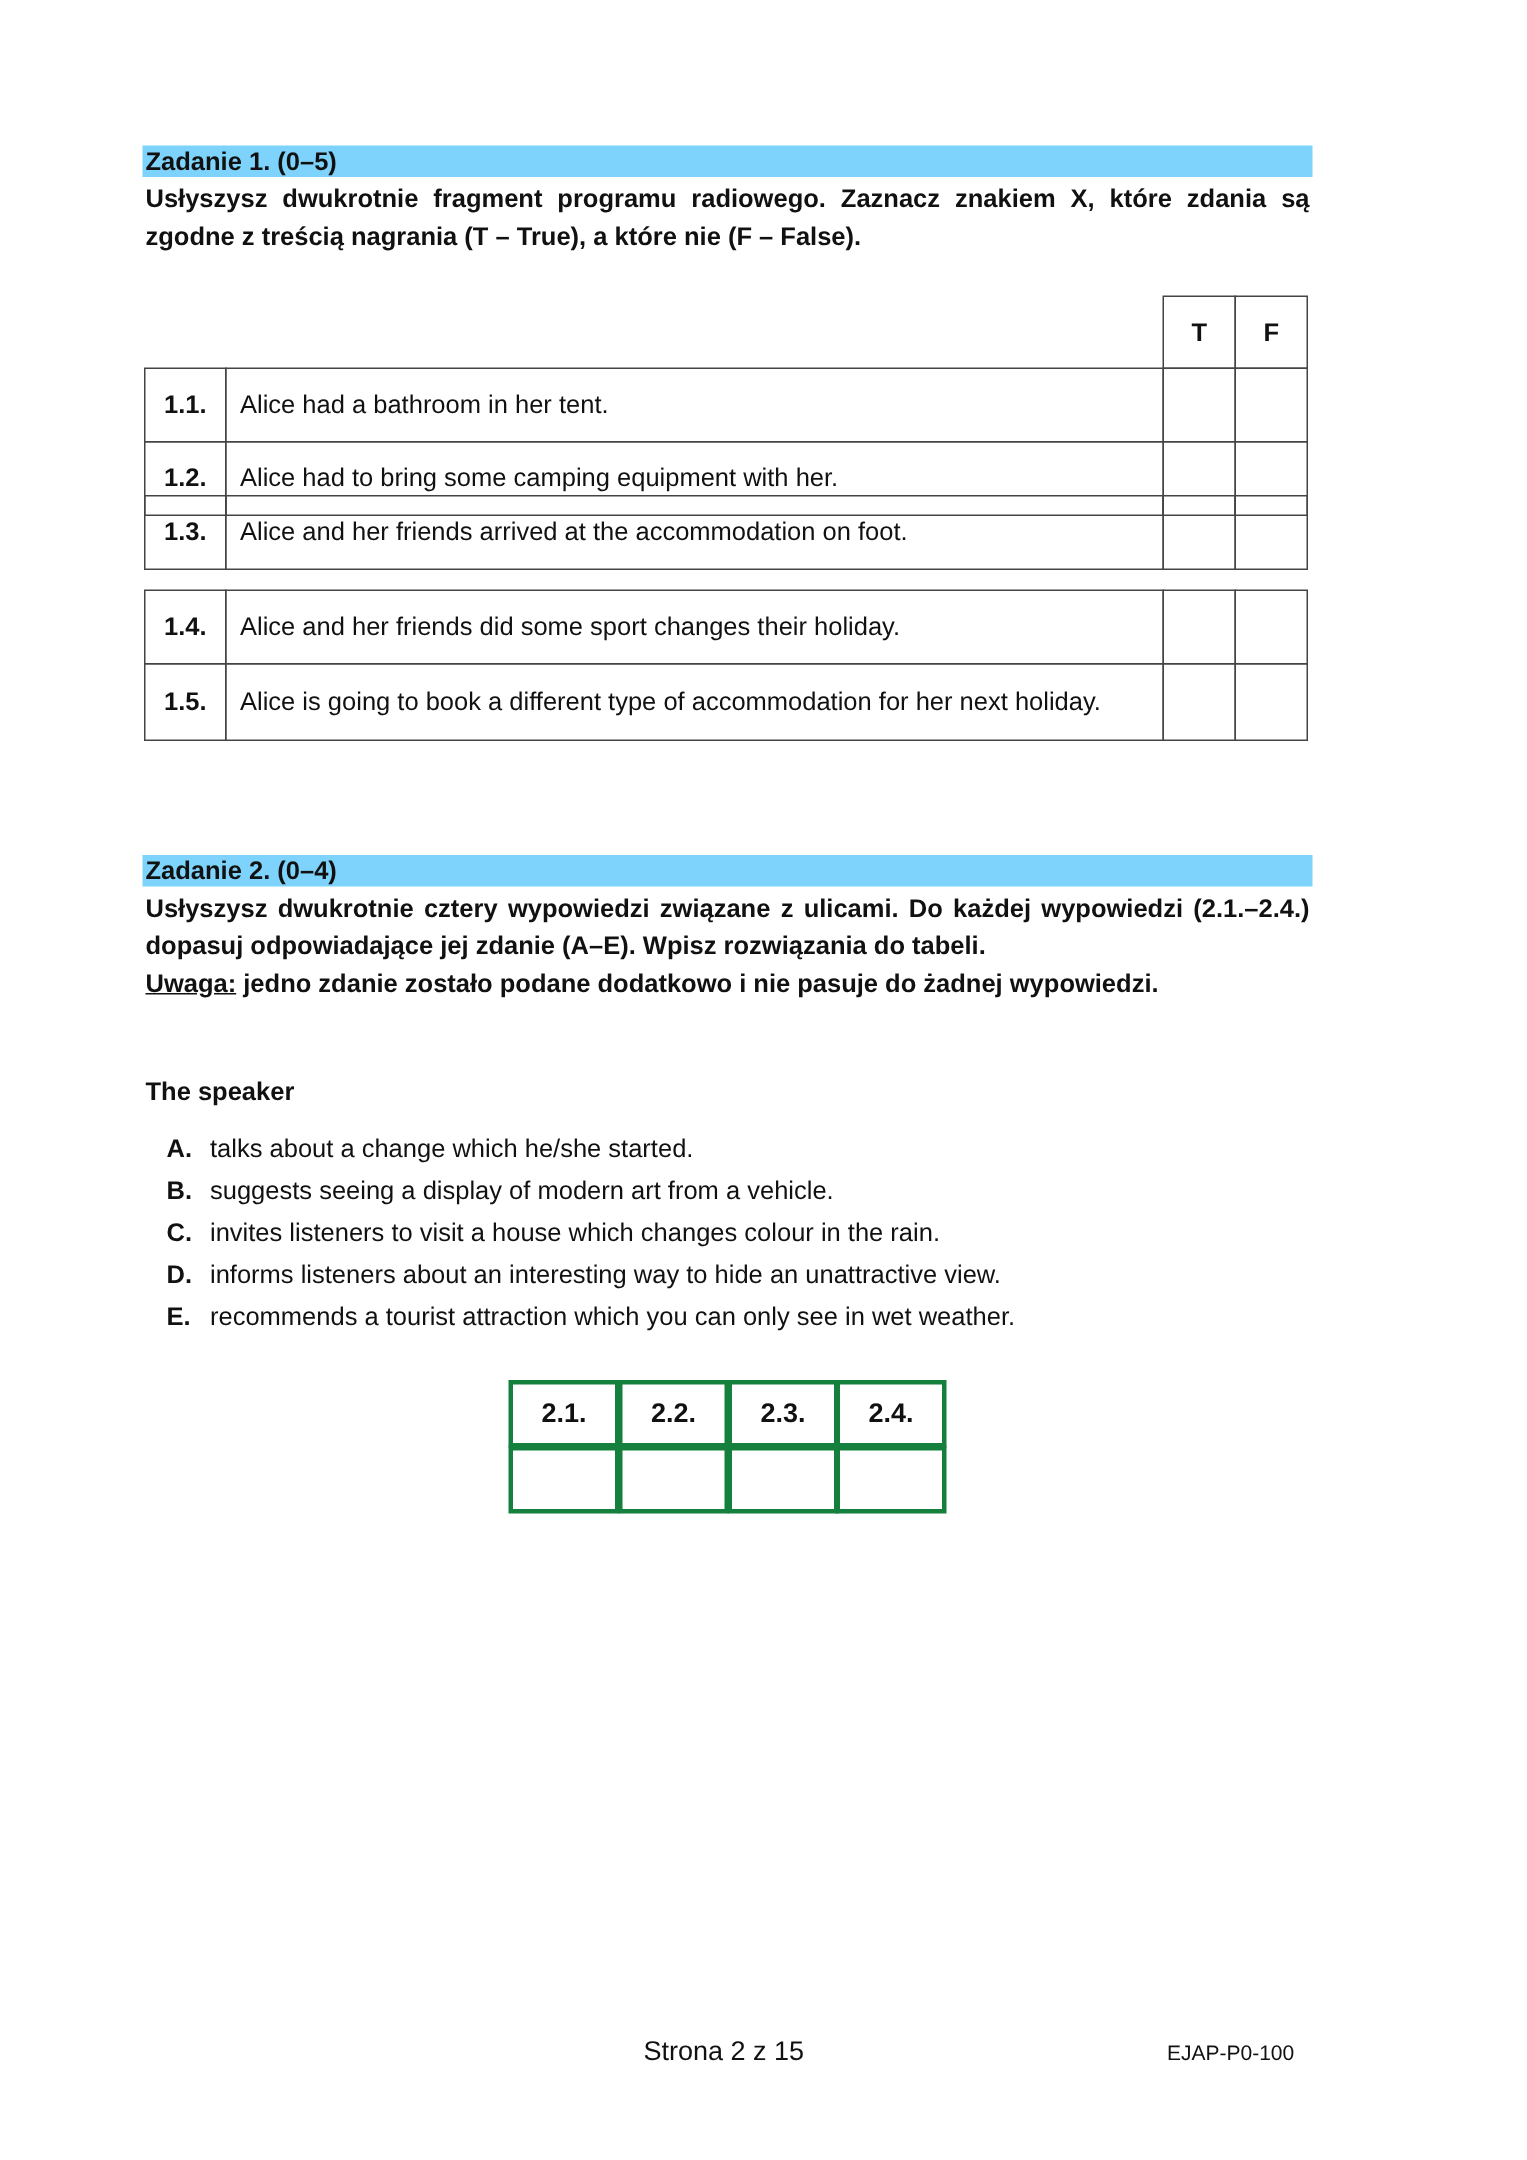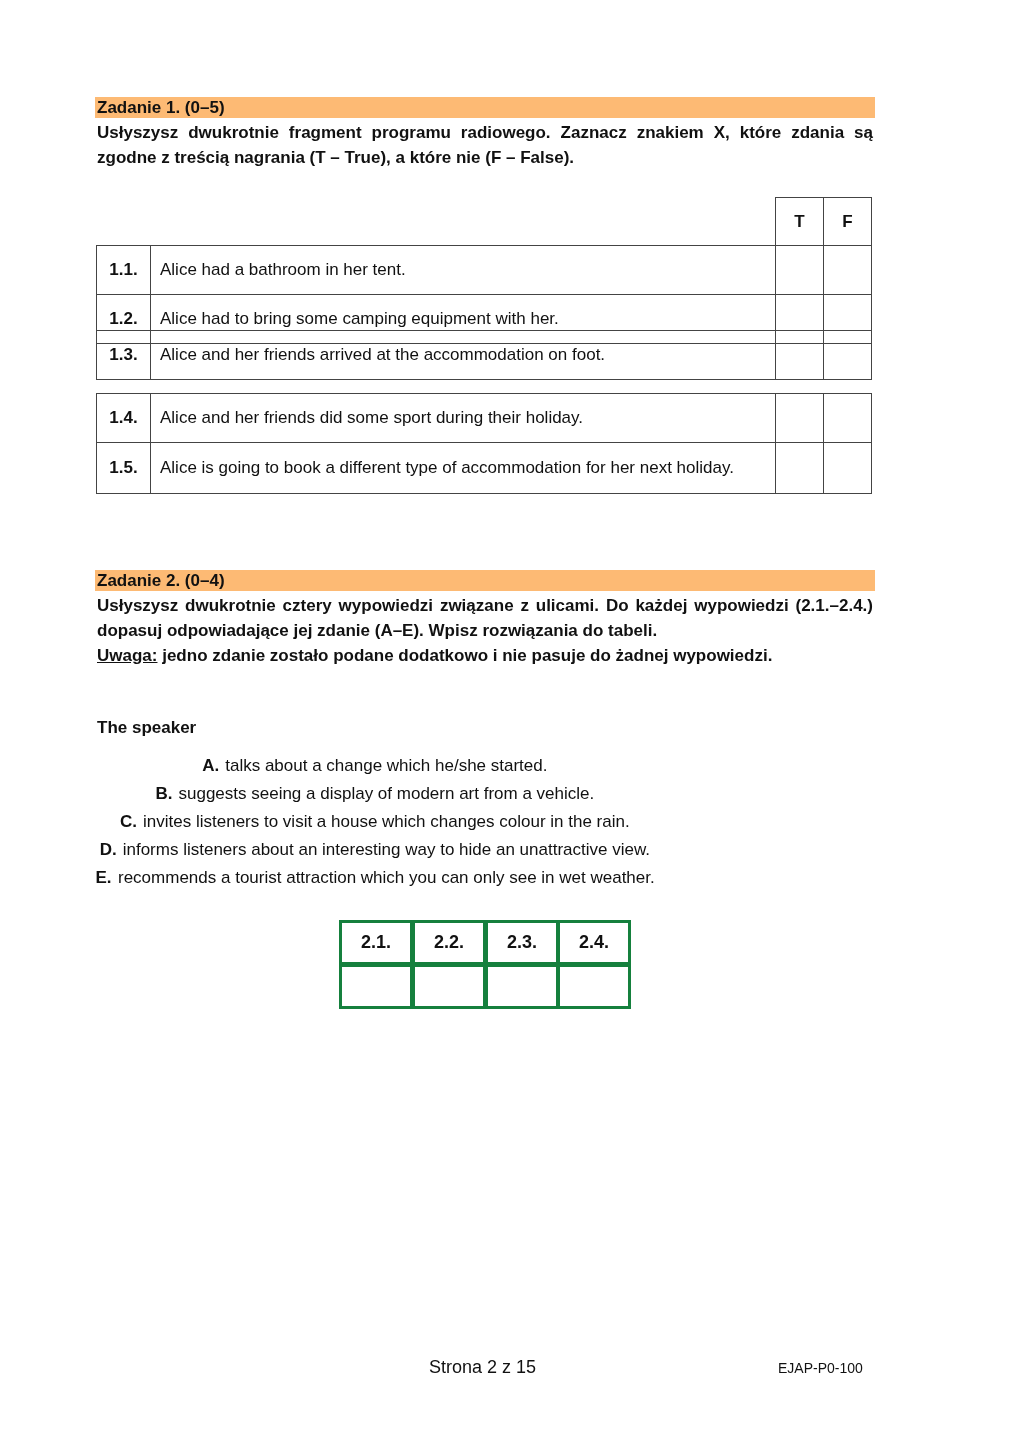--- a/index.html
+++ b/index.html
@@ -3,21 +3,21 @@
 <meta charset="utf-8">
 <style>
   html, body { margin: 0; padding: 0; background: #ffffff; }
   body {
     width: 1018px; height: 1440px; position: relative; overflow: hidden;
     font-family: "Liberation Sans", sans-serif; color: #111;
   }
   .abs { position: absolute; }
   .task-header {
     position: absolute; left: 95px; width: 780px; height: 21px;
-    background: #fdba74; font-weight: bold; font-size: 17px;
+    background: #7dd3fc; font-weight: bold; font-size: 17px;
     line-height: 22px; padding-left: 2px; box-sizing: border-box;
   }
   .instr {
     position: absolute; left: 97px; width: 776px;
     font-weight: bold; font-size: 17px; line-height: 25px;
   }
   .justify { text-align: justify; text-align-last: left; }
   .underline { text-decoration: underline; margin-top: 19px; }
 
   
@@ -30,21 +30,21 @@
   .num { left: 0; width: 55px; justify-content: center; font-weight: bold; }
   .stmt { left: 54px; width: 626px; padding-left: 9px; padding-right: 30px; line-height: 24px; }
   .tbox { left: 679px; width: 49px; }
   .fbox { left: 727px; width: 49px; }
 
   
   .t2 { position: absolute; left: 339px; top: 920px; }
   .t2-cell { position: absolute; width: 74px; height: 45px; border: 3px solid #15803d; box-sizing: border-box;
              font-weight: bold; font-size: 18px; display: flex; align-items: center; justify-content: center; }
 
-  .options { position: absolute; left: 89px; top: 754px; text-align: center; }
+  .options { position: absolute; left: 111px; top: 754px; }
   .opt { height: 28px; font-size: 17px; line-height: 24px; }
   .opt-letter { display: inline-block; width: 29px; font-weight: bold; }
 
   .footer-page { position: absolute; left: 429px; top: 1357px; font-size: 18px; }
   .footer-code { position: absolute; left: 778px; top: 1360px; font-size: 14px; }
 </style>
 </head>
 <body>
 
 <div class="task-header" style="top:97px;">Zadanie 1. (0–5)</div>
@@ -67,21 +67,21 @@
     <div class="cell fbox"></div>
   </div>
   <div class="t1-row" style="top:133px;">
     <div class="cell num">1.3.</div>
     <div class="cell stmt">Alice and her friends arrived at the accommodation on foot.</div>
     <div class="cell tbox"></div>
     <div class="cell fbox"></div>
   </div>
   <div class="t1-row" style="top:196px;">
     <div class="cell num">1.4.</div>
-    <div class="cell stmt">Alice and her friends did some sport during their holiday.</div>
+    <div class="cell stmt">Alice and her friends did some sport changes their holiday.</div>
     <div class="cell tbox"></div>
     <div class="cell fbox"></div>
   </div>
   <div class="t1-row" style="top:245px; height:52px;">
     <div class="cell num">1.5.</div>
     <div class="cell stmt">Alice is going to book a different type of accommodation for her next holiday.</div>
     <div class="cell tbox"></div>
     <div class="cell fbox"></div>
   </div>
 </div>

